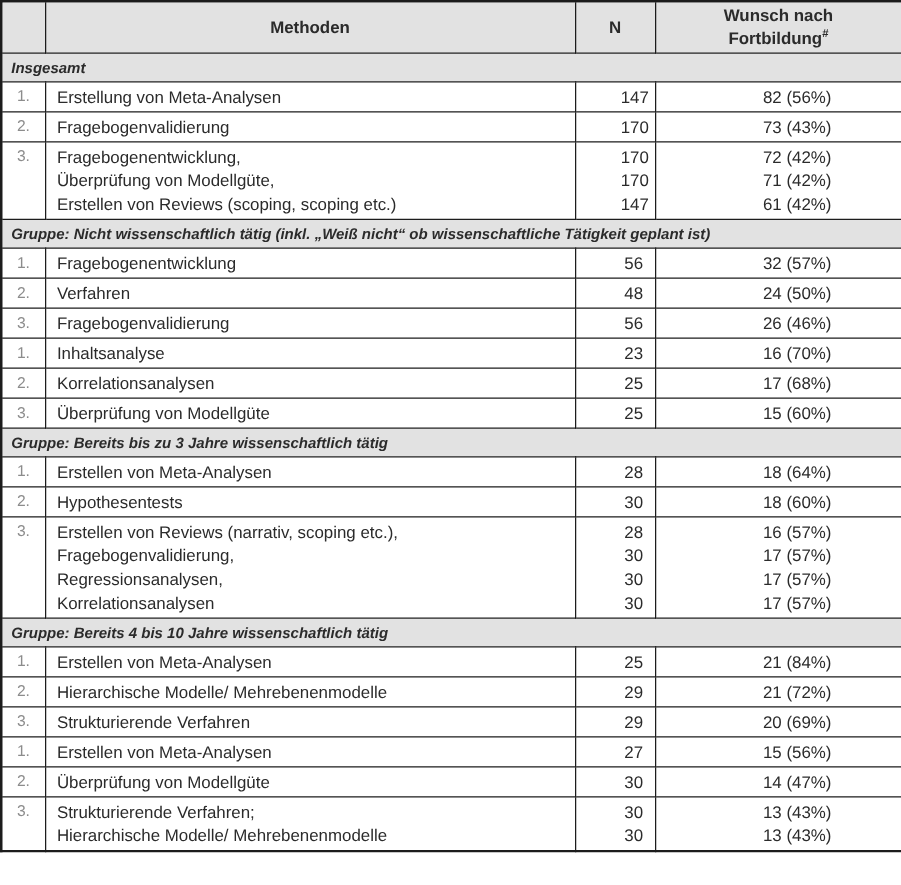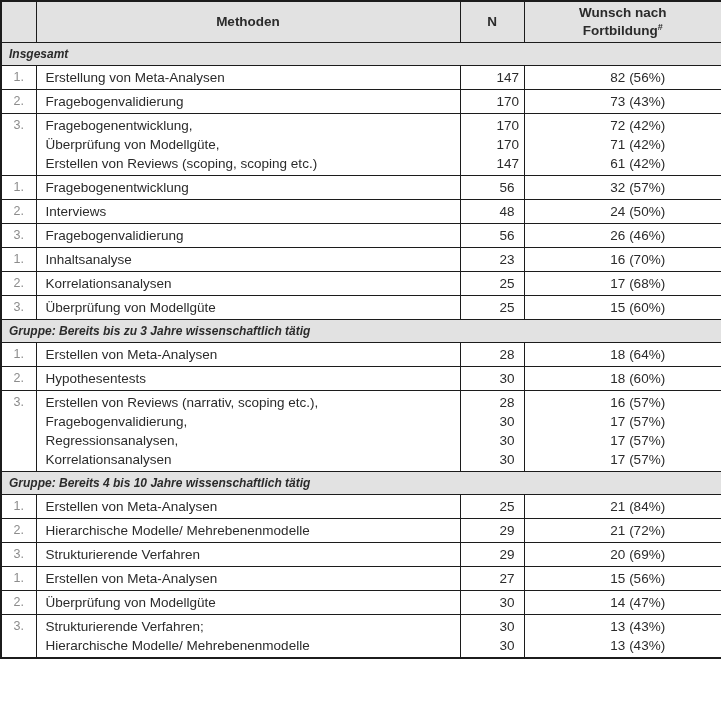--- a/index.html
+++ b/index.html
@@ -145,36 +145,39 @@
             <span class="cell-line">170</span>
             <span class="cell-line">170</span>
             <span class="cell-line">147</span>
           </td>
           <td class="wish-cell">
             <span class="cell-line">72 (42%)</span>
             <span class="cell-line">71 (42%)</span>
             <span class="cell-line">61 (42%)</span>
           </td>
         </tr>
+        <tr class="section-row">
+          <td colspan="4">Gruppe: Nicht wissenschaftlich tätig (inkl. „Weiß nicht“ ob wissenschaftliche Tätigkeit geplant ist)</td>
+        </tr>
         <tr class="data-row">
           <td class="rank-cell">1.</td>
           <td class="methods-cell">
             <span class="cell-line">Fragebogenentwicklung</span>
           </td>
           <td class="n-cell">
             <span class="cell-line">56</span>
           </td>
           <td class="wish-cell">
             <span class="cell-line">32 (57%)</span>
           </td>
         </tr>
         <tr class="data-row">
           <td class="rank-cell">2.</td>
           <td class="methods-cell">
-            <span class="cell-line">Interviews</span>
+            <span class="cell-line">Verfahren</span>
           </td>
           <td class="n-cell">
             <span class="cell-line">48</span>
           </td>
           <td class="wish-cell">
             <span class="cell-line">24 (50%)</span>
           </td>
         </tr>
         <tr class="data-row">
           <td class="rank-cell">3.</td>

